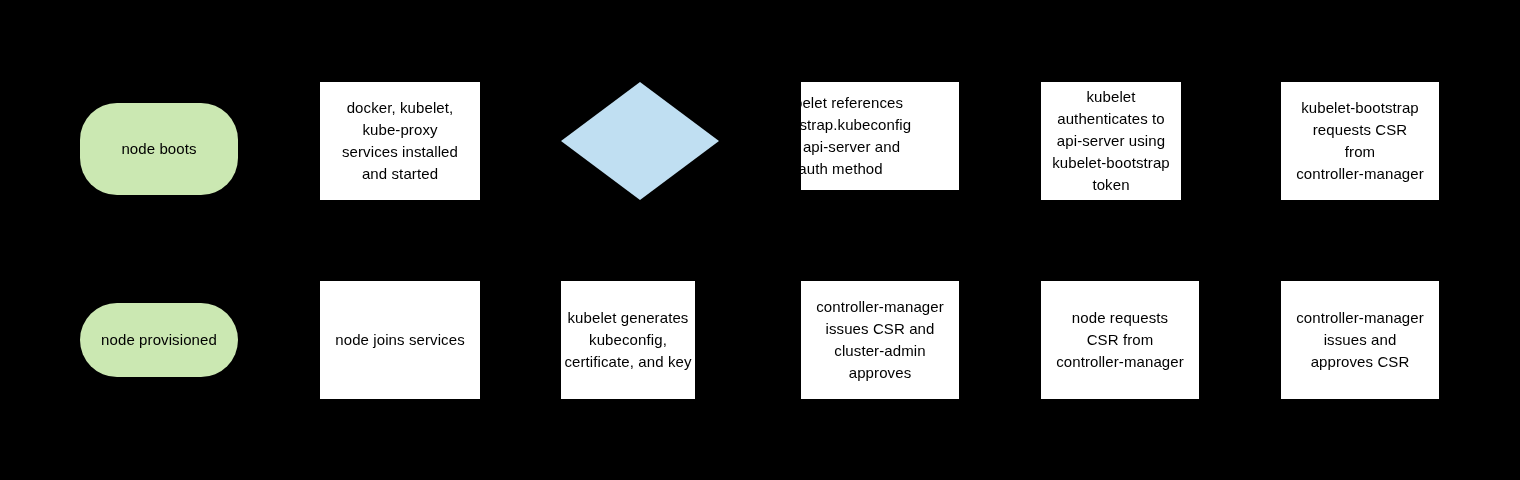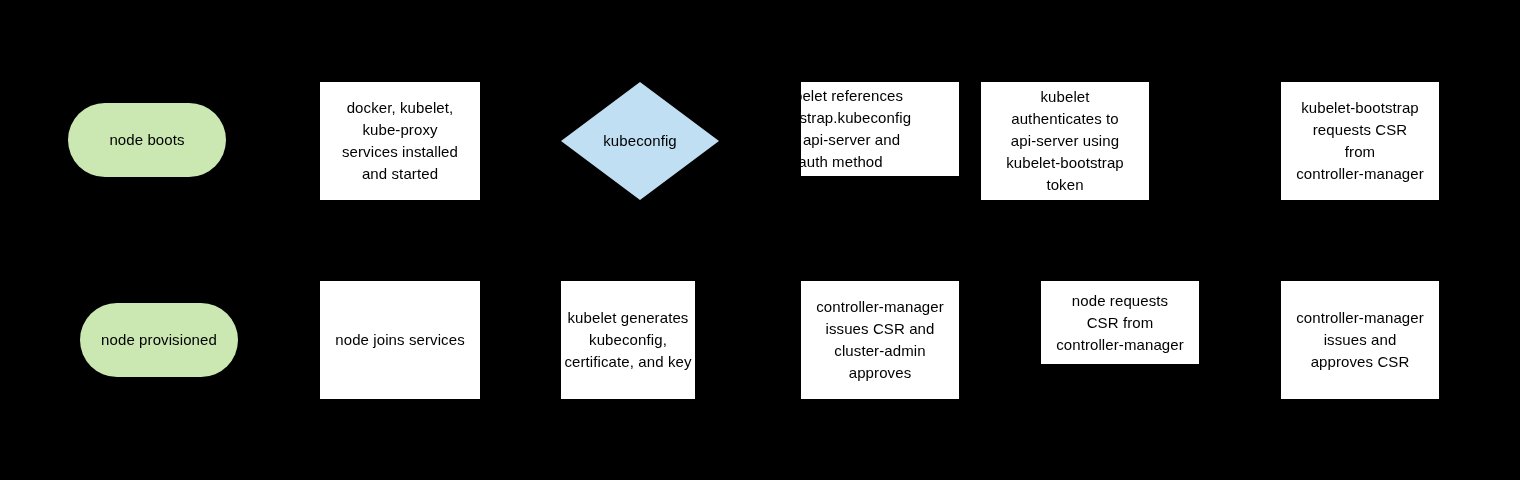--- a/index.html
+++ b/index.html
@@ -63,50 +63,50 @@
   .overflow .label {
     width: 200%;
     margin-left: -50%;
   }
 </style>
 </head>
 <body>
 
 <div id="canvas" style="background: rgb(0, 0, 0);">
     <div>
-      <div class="node shape-round" style="left: 68px; top: 103px; width: 158px; height: 74px;"><span class="label">node boots</span></div>
+      <div class="node shape-round" style="left: 80px; top: 103px; width: 158px; height: 92px;"><span class="label">node boots</span></div>
       <div class="node shape-rect" style="left: 320px; top: 82px; width: 160px; height: 118px;"><span class="label">docker, kubelet,
 kube-proxy
 services installed
 and started</span></div>
-      <div class="node shape-diamond" style="left: 561px; top: 82px; width: 158px; height: 118px;"><div class="diamond-fill"></div><span class="label">kubeconfig</span></div>
-      <div class="node shape-rect overflow" style="left: 801px; top: 82px; width: 158px; height: 94px;"><span class="label">kubelet references
+      <div class="node shape-diamond" style="left: 561px; top: 82px; width: 158px; height: 118px;"><div class="diamond-fill"></div></div>
+      <div class="node shape-rect overflow" style="left: 801px; top: 82px; width: 158px; height: 108px;"><span class="label">kubelet references
 bootstrap.kubeconfig
 for api-server and
 auth method</span></div>
-      <div class="node shape-rect" style="left: 981px; top: 82px; width: 168px; height: 118px;"><span class="label">kubelet
+      <div class="node shape-rect" style="left: 1041px; top: 82px; width: 140px; height: 118px;"><span class="label">kubelet
 authenticates to
 api-server using
 kubelet-bootstrap
 token</span></div>
       <div class="node shape-rect" style="left: 1281px; top: 82px; width: 158px; height: 118px;"><span class="label">kubelet-bootstrap
 requests CSR
 from
 controller-manager</span></div>
     </div>
     <div>
       <div class="node shape-round" style="left: 80px; top: 303px; width: 158px; height: 74px; text-align: center;"><span class="label">node provisioned</span></div>
       <div class="node shape-rect" style="left: 320px; top: 281px; width: 160px; height: 118px;"><span class="label">node joins services</span></div>
       <div class="node shape-rect" style="left: 561px; top: 281px; width: 134px; height: 118px;"><span class="label">kubelet generates
 kubeconfig,
 certificate, and key</span></div>
       <div class="node shape-rect" style="left: 801px; top: 281px; width: 158px; height: 118px;"><span class="label">controller-manager
 issues CSR and
 cluster-admin
 approves</span></div>
-      <div class="node shape-rect" style="left: 1041px; top: 281px; width: 158px; height: 83px;"><span class="label">node requests
+      <div class="node shape-rect" style="left: 1041px; top: 281px; width: 158px; height: 118px;"><span class="label">node requests
 CSR from
 controller-manager</span></div>
       <div class="node shape-rect" style="left: 1281px; top: 281px; width: 158px; height: 118px;"><span class="label">controller-manager
 issues and
 approves CSR</span></div>
     </div>
   </div>
 
 </body></html>

